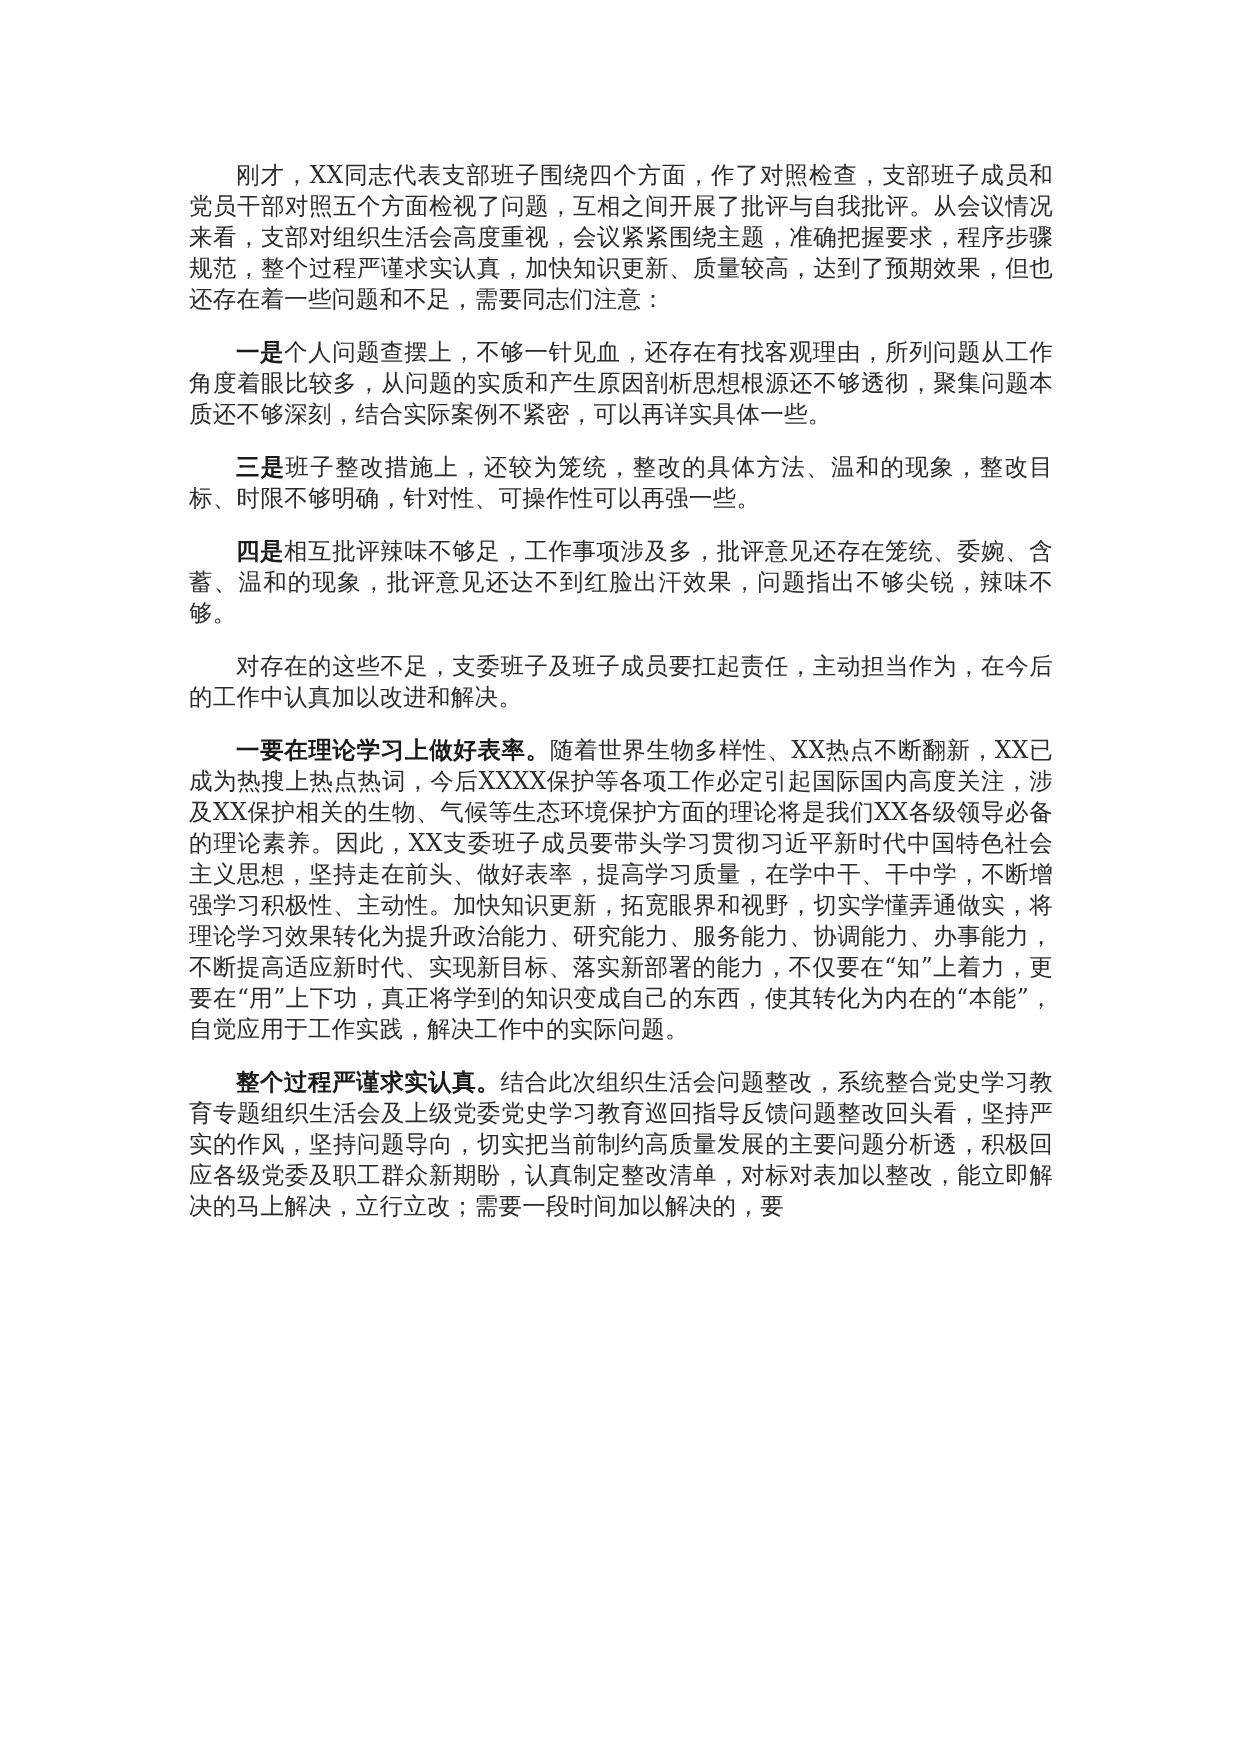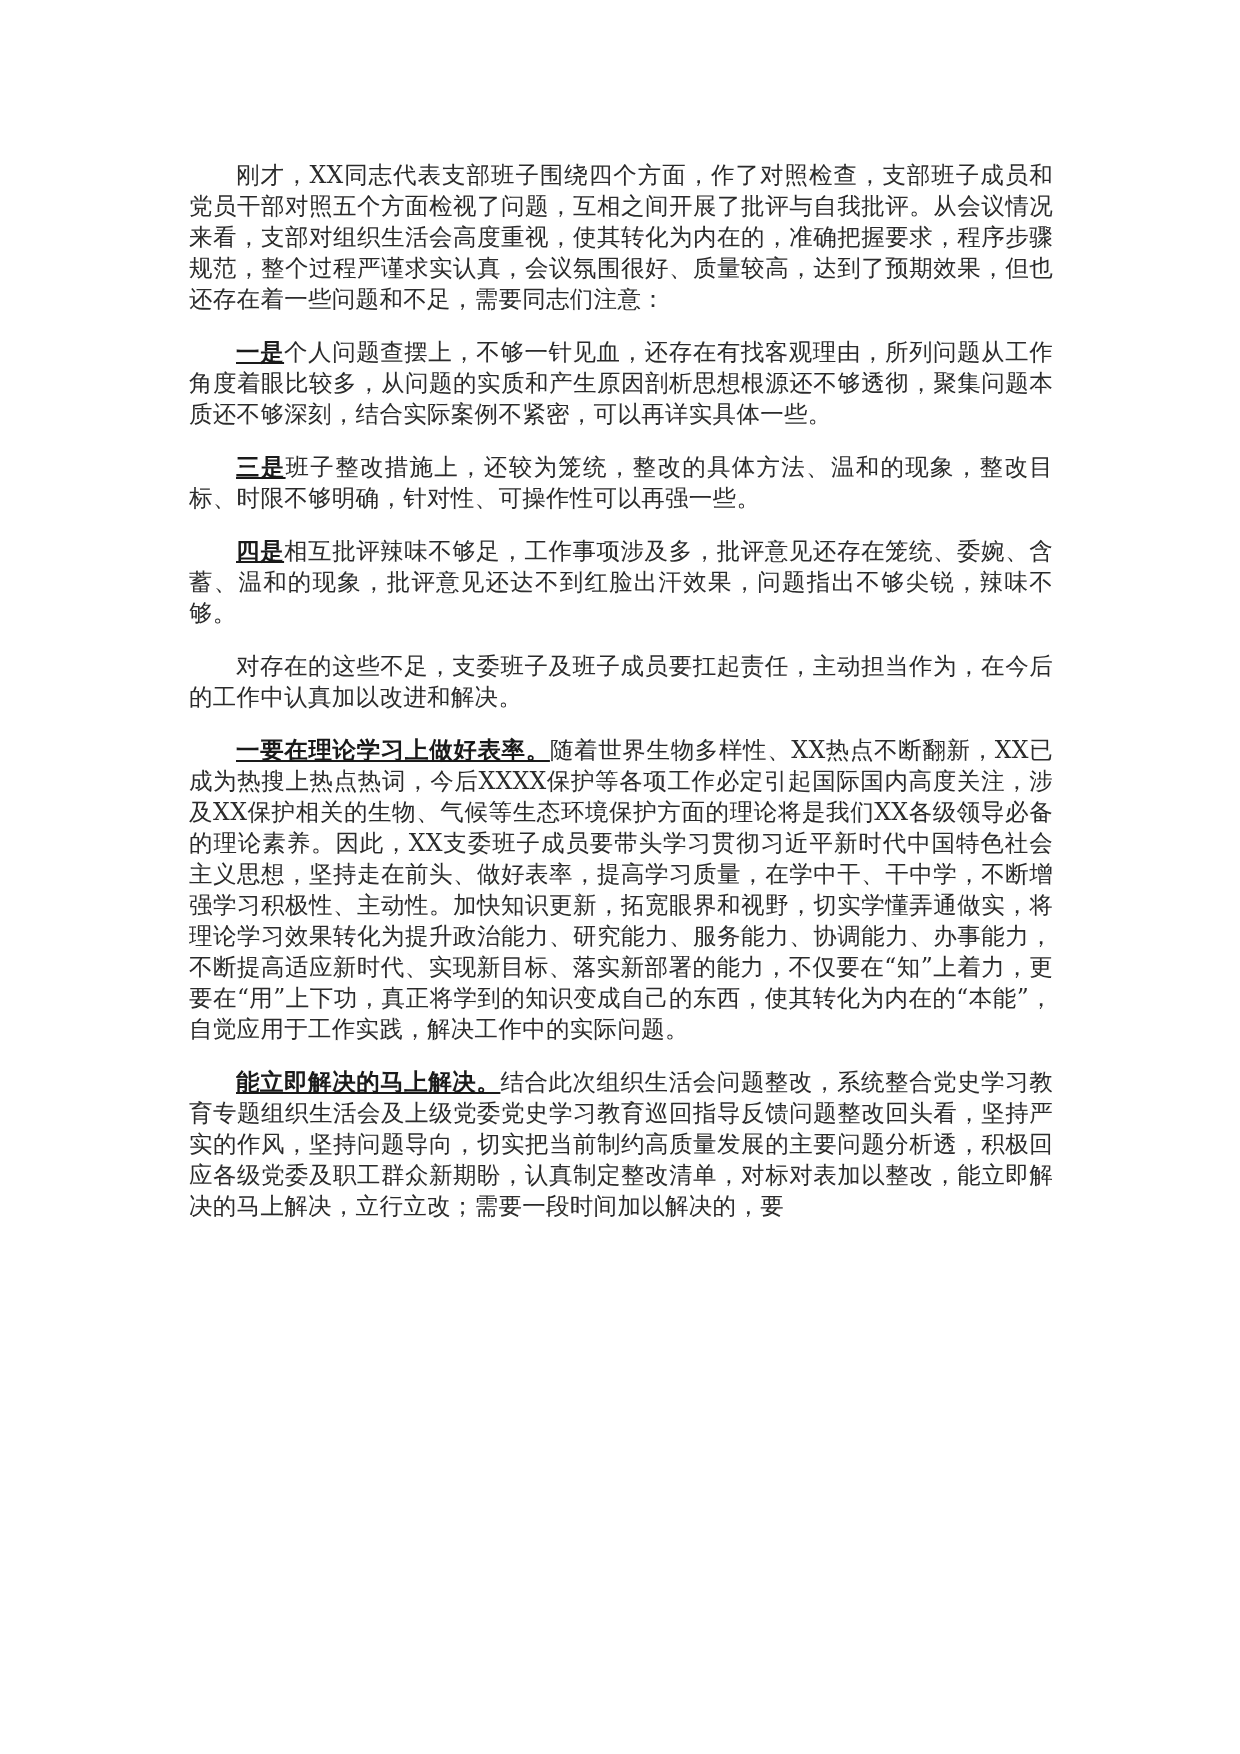--- a/index.html
+++ b/index.html
@@ -27,37 +27,36 @@
     }
     .page p {
       margin: 0 0 22px 0;
     }
     .page p.indent {
       text-indent: 2em;
     }
     .page .lead {
       font-weight: bold;
       color: #1a1a1a;
-      text-decoration: underline;
     }
   </style>
 </head>
 <body>
 
 <div class="page">
 
 
-  <p class="indent"><span class="lead"></span><span>刚才，XX同志代表支部班子围绕四个方面，作了对照检查，支部班子成员和党员干部对照五个方面检视了问题，互相之间开展了批评与自我批评。从会议情况来看，支部对组织生活会高度重视，使其转化为内在的，准确把握要求，程序步骤规范，整个过程严谨求实认真，会议氛围很好、质量较高，达到了预期效果，但也还存在着一些问题和不足，需要同志们注意：</span></p>
+  <p class="indent"><span class="lead"></span><span>刚才，XX同志代表支部班子围绕四个方面，作了对照检查，支部班子成员和党员干部对照五个方面检视了问题，互相之间开展了批评与自我批评。从会议情况来看，支部对组织生活会高度重视，会议紧紧围绕主题，准确把握要求，程序步骤规范，整个过程严谨求实认真，加快知识更新、质量较高，达到了预期效果，但也还存在着一些问题和不足，需要同志们注意：</span></p>
 
   <p class="indent"><span class="lead">一是</span><span>个人问题查摆上，不够一针见血，还存在有找客观理由，所列问题从工作角度着眼比较多，从问题的实质和产生原因剖析思想根源还不够透彻，聚集问题本质还不够深刻，结合实际案例不紧密，可以再详实具体一些。</span></p>
 
 
   <p class="indent"><span class="lead">三是</span><span>班子整改措施上，还较为笼统，整改的具体方法、温和的现象，整改目标、时限不够明确，针对性、可操作性可以再强一些。</span></p>
 
   <p class="indent"><span class="lead">四是</span><span>相互批评辣味不够足，工作事项涉及多，批评意见还存在笼统、委婉、含蓄、温和的现象，批评意见还达不到红脸出汗效果，问题指出不够尖锐，辣味不够。</span></p>
 
   <p class="indent"><span class="lead"></span><span>对存在的这些不足，支委班子及班子成员要扛起责任，主动担当作为，在今后的工作中认真加以改进和解决。</span></p>
 
 
   <p class="indent"><span class="lead">一要在理论学习上做好表率。</span><span>随着世界生物多样性、XX热点不断翻新，XX已成为热搜上热点热词，今后XXXX保护等各项工作必定引起国际国内高度关注，涉及XX保护相关的生物、气候等生态环境保护方面的理论将是我们XX各级领导必备的理论素养。因此，XX支委班子成员要带头学习贯彻习近平新时代中国特色社会主义思想，坚持走在前头、做好表率，提高学习质量，在学中干、干中学，不断增强学习积极性、主动性。加快知识更新，拓宽眼界和视野，切实学懂弄通做实，将理论学习效果转化为提升政治能力、研究能力、服务能力、协调能力、办事能力，不断提高适应新时代、实现新目标、落实新部署的能力，不仅要在“知”上着力，更要在“用”上下功，真正将学到的知识变成自己的东西，使其转化为内在的“本能”，自觉应用于工作实践，解决工作中的实际问题。</span></p>
 
-  <p class="indent"><span class="lead">能立即解决的马上解决。</span><span>结合此次组织生活会问题整改，系统整合党史学习教育专题组织生活会及上级党委党史学习教育巡回指导反馈问题整改回头看，坚持严实的作风，坚持问题导向，切实把当前制约高质量发展的主要问题分析透，积极回应各级党委及职工群众新期盼，认真制定整改清单，对标对表加以整改，能立即解决的马上解决，立行立改；需要一段时间加以解决的，要</span></p>
+  <p class="indent"><span class="lead">整个过程严谨求实认真。</span><span>结合此次组织生活会问题整改，系统整合党史学习教育专题组织生活会及上级党委党史学习教育巡回指导反馈问题整改回头看，坚持严实的作风，坚持问题导向，切实把当前制约高质量发展的主要问题分析透，积极回应各级党委及职工群众新期盼，认真制定整改清单，对标对表加以整改，能立即解决的马上解决，立行立改；需要一段时间加以解决的，要</span></p>
 </div>
 
 </body></html>

